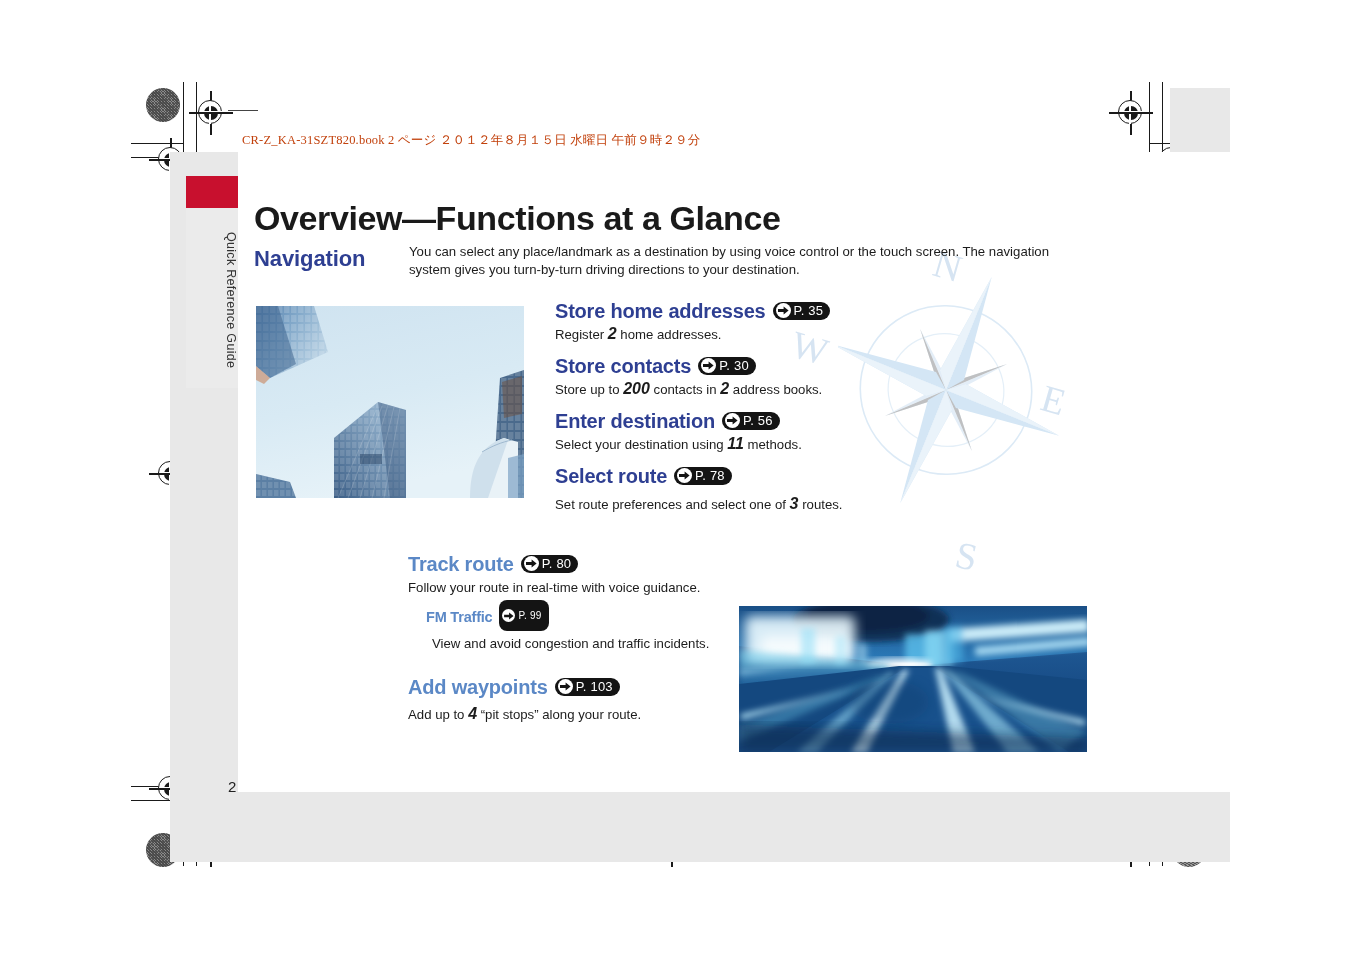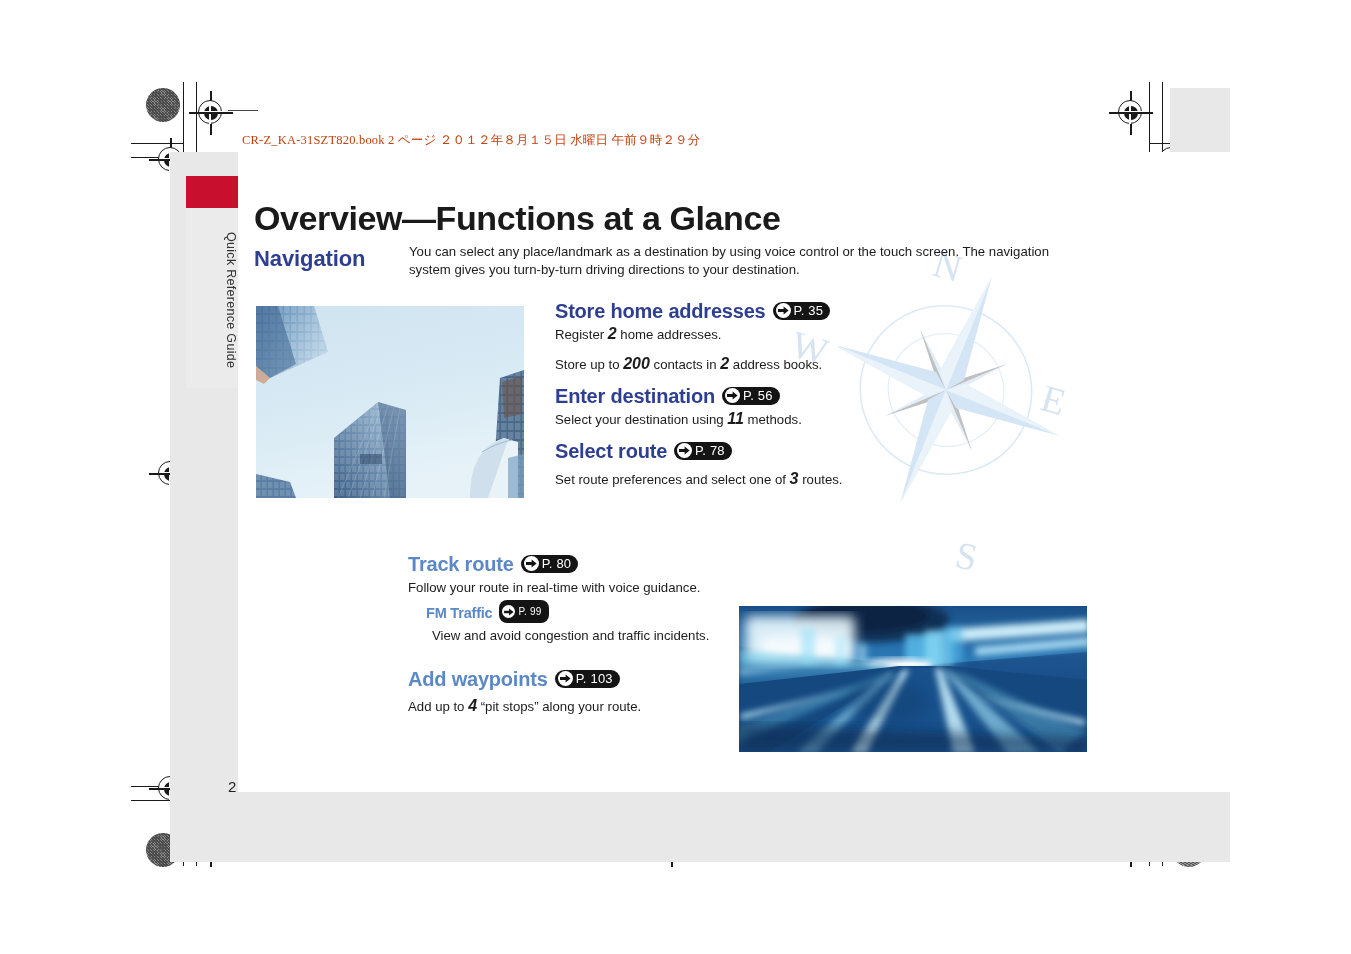--- a/index.html
+++ b/index.html
@@ -361,20 +361,31 @@
           </span>
           <span class="lbl">P. 35</span>
         </span>
       </div>
       <div class="desc">
         <span>Register </span><span class="num">2</span><span> home addresses.</span>
       </div>
     </div>
 
     <div class="blk">
+      <div class="hdr navy">
+        <span>Store contacts</span>
+        <span class="pref">
+          <span class="arrow">
+            <svg width="11" height="9" viewBox="0 0 11 9">
+                <path d="M0 3h5.6V0.6L10.6 4.5 5.6 8.4V6H0z" fill="#141414"></path>
+              </svg>
+          </span>
+          <span class="lbl">P. 30</span>
+        </span>
+      </div>
       <div class="desc">
         <span>Store up to </span><span class="num">200</span><span> contacts in </span><span class="num">2</span><span> address books.</span>
       </div>
     </div>
 
     <div class="blk">
       <div class="hdr navy">
         <span>Enter destination</span>
         <span class="pref">
           <span class="arrow">
@@ -420,21 +431,21 @@
               </svg>
           </span>
           <span class="lbl">P. 80</span>
         </span>
       </div>
       <div class="desc">Follow your route in real-time with voice guidance.</div>
 
       <div class="sub">
         <div class="hdr steel">
           <span>FM Traffic</span>
-          <span class="pref" style="height:23px;border-radius:8px;">
+          <span class="pref" style="height:31px;border-radius:8px;">
             <span class="arrow" style="width:13px;height:13px;">
               <svg width="10" height="8" viewBox="0 0 11 9">
                   <path d="M0 3h5.6V0.6L10.6 4.5 5.6 8.4V6H0z" fill="#141414"></path>
                 </svg>
             </span>
             <span class="lbl" style="font-size:10px;">P. 99</span>
           </span>
         </div>
         <div class="desc">View and avoid congestion and traffic incidents.</div>
       </div>

